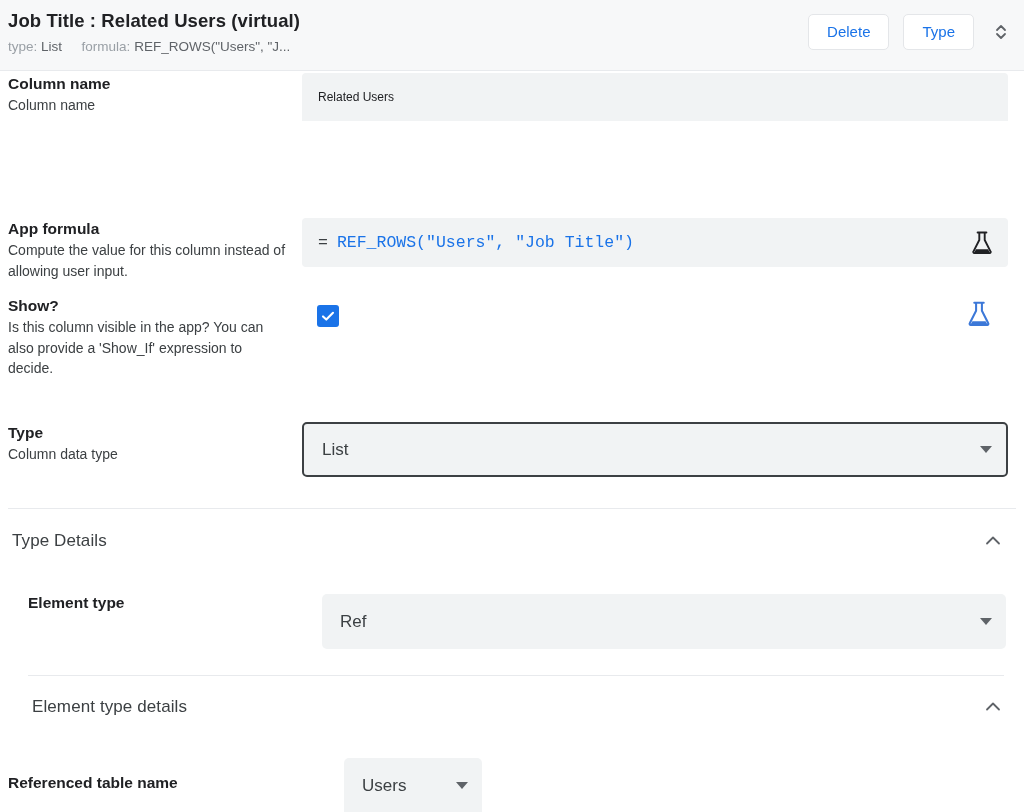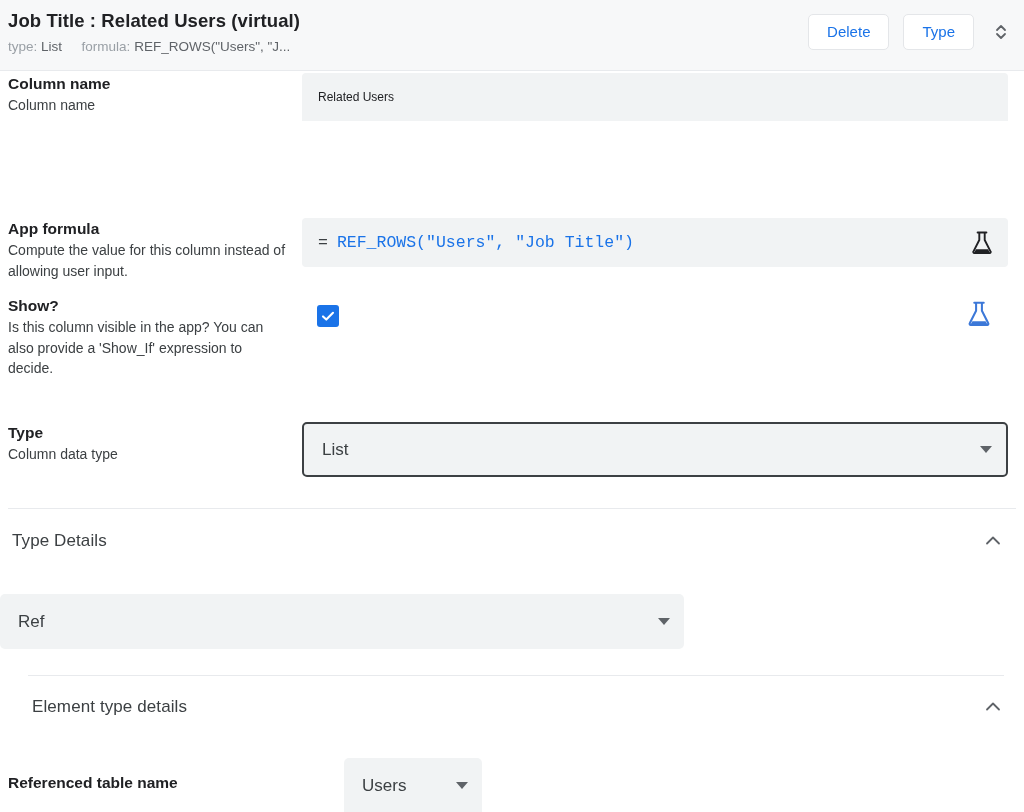--- a/index.html
+++ b/index.html
@@ -336,20 +336,23 @@
 <div class="section-head" id="sec-type-details">
   <span class="section-title">Type Details</span>
   <span class="chev-up">
     <svg width="22" height="22" viewBox="0 0 22 22" fill="none" xmlns="http://www.w3.org/2000/svg">
       <path d="M5 13.5 L11 7.5 L17 13.5" stroke="#5f6368" stroke-width="1.8" stroke-linecap="round" stroke-linejoin="round" fill="none"></path>
     </svg>
   </span>
 </div>
 
 <div class="row" id="row-element-type">
+  <div class="label-col" style="padding-left:28px; width:322px; flex:0 0 322px;">
+    <div class="sub-lbl">Element type</div>
+  </div>
   <div class="field-col">
     <div class="select" style="width:684px;">
       <span class="sel-val">Ref</span>
       <span class="caret"></span>
     </div>
   </div>
 </div>
 
 <div class="divider" id="div-2"></div>
 

